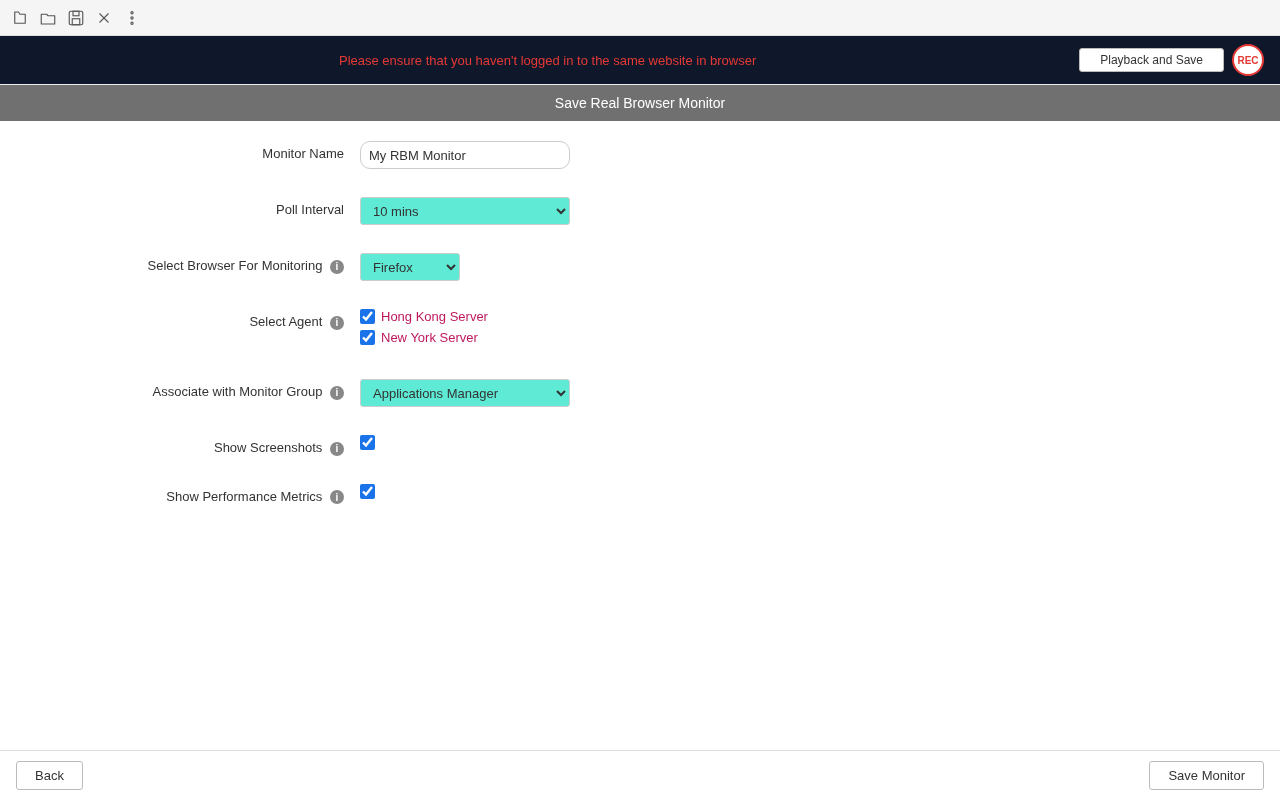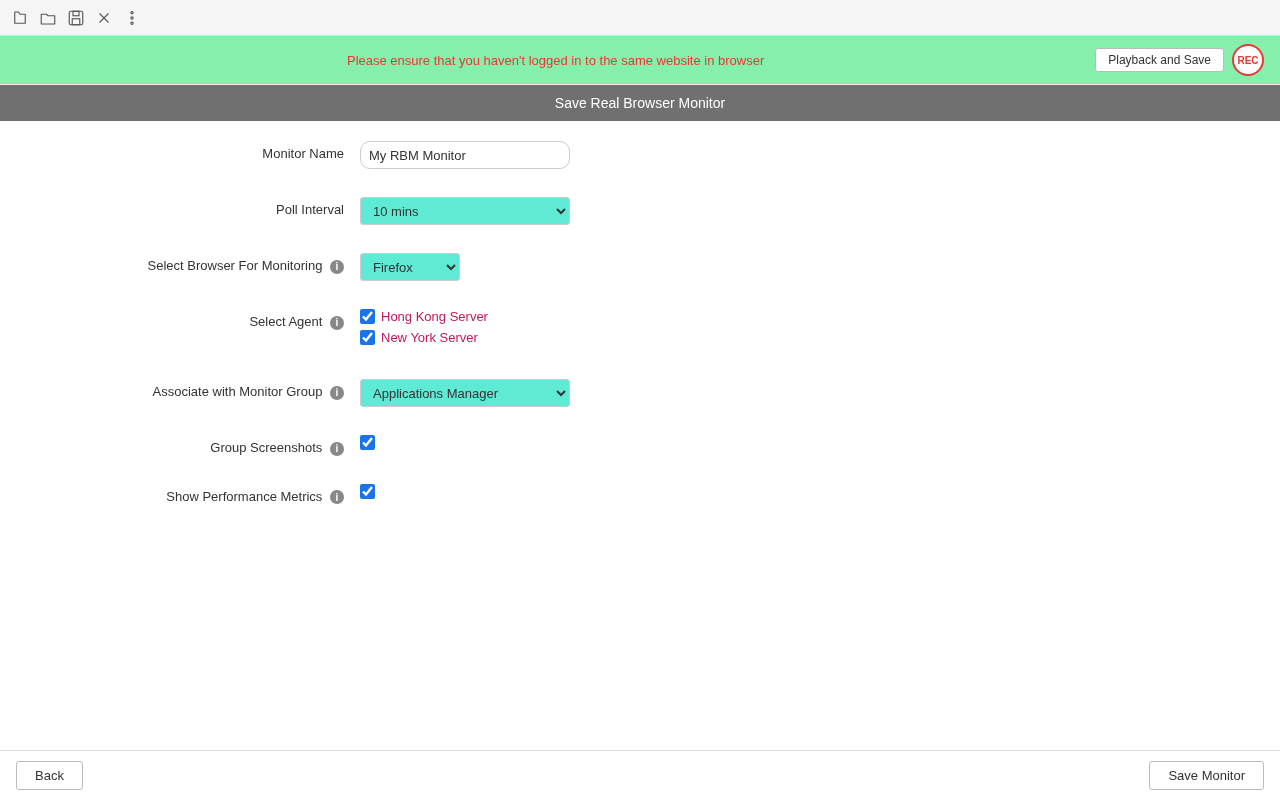--- a/index.html
+++ b/index.html
@@ -49,35 +49,35 @@
       color: #333;
       font-size: 18px;
     }
 
     
     .warning-bar {
       display: flex;
       align-items: center;
       justify-content: flex-start;
       padding: 8px 16px;
-      background: #86efac;
+      background: #0f172a;
       border-bottom: 1px solid #eee;
       min-height: 36px;
     }
     .warning-text {
       color: #e53935;
       font-size: 13px;
       flex: 1;
       text-align: center;
     }
     .playback-btn {
       background: #fff;
       border: 1px solid #bbb;
       border-radius: 3px;
-      padding: 4px 12px;
+      padding: 4px 20px;
       font-size: 12px;
       color: #333;
       cursor: pointer;
       margin-right: 8px;
       white-space: nowrap;
     }
     .rec-btn {
       width: 32px;
       height: 32px;
       border-radius: 50%;
@@ -318,21 +318,21 @@
     <div class="form-control-area">
       <select class="select-input">
         <option selected="">Applications Manager</option>
         <option>Default</option>
       </select>
     </div>
   </div>
 
   <div class="form-row">
     <div class="form-label">
-      <span>Group Screenshots</span>
+      <span>Show Screenshots</span>
       <span class="info-icon">i</span>
     </div>
     <div class="form-control-area single-checkbox">
       <input type="checkbox" id="screenshots" checked="" style="">
     </div>
   </div>
 
   <div class="form-row">
     <div class="form-label">
       <span>Show Performance Metrics</span>

